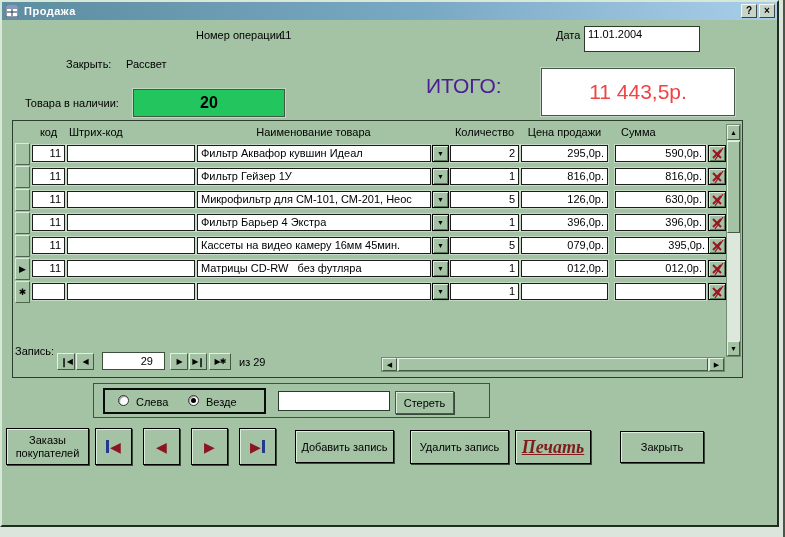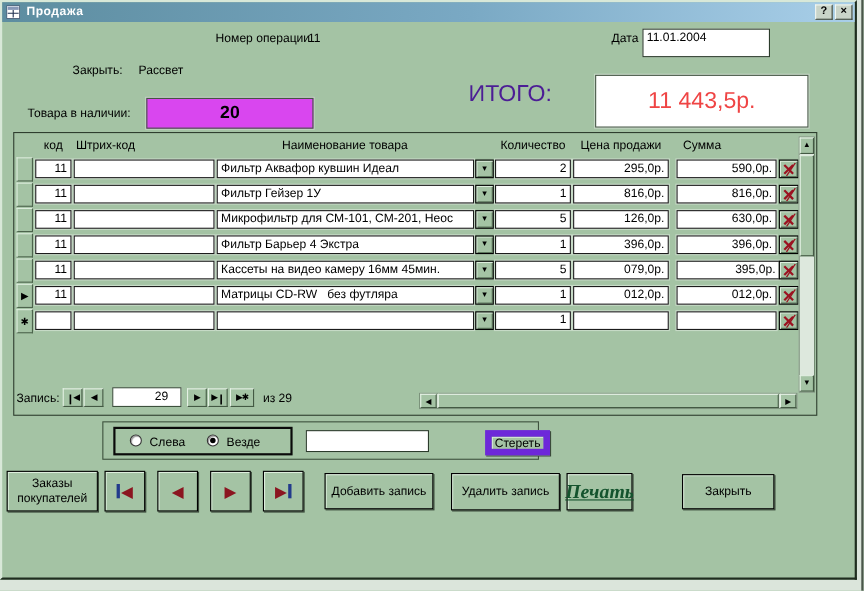--- a/index.html
+++ b/index.html
@@ -39,21 +39,21 @@
   }
   .big-total-label { position:absolute; font-size:21px; color:#4c1d95; }
   .total-box {
     position:absolute; left:539px; top:66px; width:194px; height:48px;
     background:#fff; border:1px solid #44564 4; border:1px solid #445644;
     box-shadow:0 0 0 1px #c2d6c2;
     color:#ef4444; font-size:21px; text-align:center; line-height:46px;
   }
   .stock-box {
     position:absolute; left:131px; top:87px; width:152px; height:28px;
-    background:#d946ef; border:1px solid #445644; box-shadow:0 0 0 1px #c2d6c2;
+    background:#22c55e; border:1px solid #445644; box-shadow:0 0 0 1px #c2d6c2;
     font-size:16px; font-weight:bold; text-align:center; line-height:26px;
   }
 
   
   .subform {
     position:absolute; left:10px; top:118px; width:731px; height:258px;
     border:1px solid #2e3e2e; background:#a4c3a4;
   }
   .colhead { position:absolute; top:5px; font-size:11px; color:#000; white-space:nowrap; }
   .rows { position:absolute; left:0; top:0; width:714px; height:190px; }
@@ -109,39 +109,39 @@
 
   
   .search-frame { position:absolute; left:91px; top:381px; width:397px; height:35px; border:1px solid #3e523e; }
   .radio-group { position:absolute; left:9px; top:4px; width:163px; height:26px; border:2px solid #0a0a0a; }
   .radio { position:absolute; top:5px; width:11px; height:11px; border-radius:50%; background:#fff; border:1px solid #333; box-shadow:inset 1px 1px 1px #999; }
   .radio .dot { position:absolute; left:2px; top:2px; width:5px; height:5px; border-radius:50%; background:#000; }
   .radio-lbl { position:absolute; top:6px; font-size:11px; }
   .search-input { position:absolute; left:184px; top:7px; width:112px; height:20px; background:#fff; border:1px solid #2b3b2b; font:11px "Liberation Sans",sans-serif; padding:0 3px; }
   .erase-btn {
     position:absolute; left:301px; top:7px; width:59px; height:23px;
-    background:#a4c3a4; border:6px solid #6d28d9;
+    background:#a4c3a4; border:1px solid #6d28d9;
     box-shadow:inset 1px 1px 0 #ddeedd, 1px 1px 0 #3a4a3a;
-    font-size:11px; display:flex; align-items:center; justify-content:center; cursor:default;margin-left:46px;
+    font-size:11px; display:flex; align-items:center; justify-content:center; cursor:default;
   }
 
   
   .cmd {
     position:absolute; background:#a4c3a4; border:1px solid #000;
     box-shadow:inset 1px 1px 0 #ddeedd, 1px 1px 0 #3a4a3a;
     display:flex; align-items:center; justify-content:center;
     font-size:11px; text-align:center; cursor:default;
   }
   .cmd-orders { left:4px; top:426px; width:83px; height:37px; line-height:13px; padding:0 6px; }
   .cmd-nav { width:37px; height:37px; top:426px; }
   .cmd-add { left:293px; top:428px; width:99px; height:33px; }
   .cmd-del { left:408px; top:428px; width:99px; height:34px; }
-  .cmd-print { left:513px; top:428px; width:60px; height:34px;
+  .cmd-print { left:513px; top:428px; width:76px; height:34px;
     font-family:"Liberation Serif", serif; font-size:18px; font-weight:bold; font-style:italic;
-    color:#14532d; text-decoration:underline; }
+    color:#7f1d1d; text-decoration:underline; }
   .cmd-close { left:618px; top:429px; width:84px; height:32px; }
   .nav-arrow { color:#8b1520; font-size:14px; line-height:14px; }
   .nav-bar { display:inline-block; width:3px; height:13px; background:#223a8c; }
   .cmd-nav .inner { display:flex; align-items:center; gap:1px; }
 </style>
 </head>
 <body>
 
 <div class="window">
 
@@ -331,21 +331,21 @@
     </div>
   </div>
       </div>
 
     <div class="vscroll">
       <div class="sbtn" style="left:0; top:0; width:13px; height:15px;">▲</div>
       <div class="sthumb" style="left:0; top:16px; width:13px; height:92px;"></div>
       <div class="sbtn" style="left:0; bottom:0; width:13px; height:15px;">▼</div>
     </div>
 
-    <span class="lbl" style="left:2px; top:235px;">Запись:</span>
+    <span class="lbl" style="left:2px; top:224px;">Запись:</span>
     <div class="navbtn" style="left:44px;">
         <span style="font-size:9px;">❙</span>
         <span>◀</span>
       </div>
     <div class="navbtn" style="left:63px;">◀</div>
     <div class="navbox">29</div>
     <div class="navbtn" style="left:157px;">▶</div>
     <div class="navbtn" style="left:176px;">
         <span>▶</span>
         <span style="font-size:9px;">❙</span>

